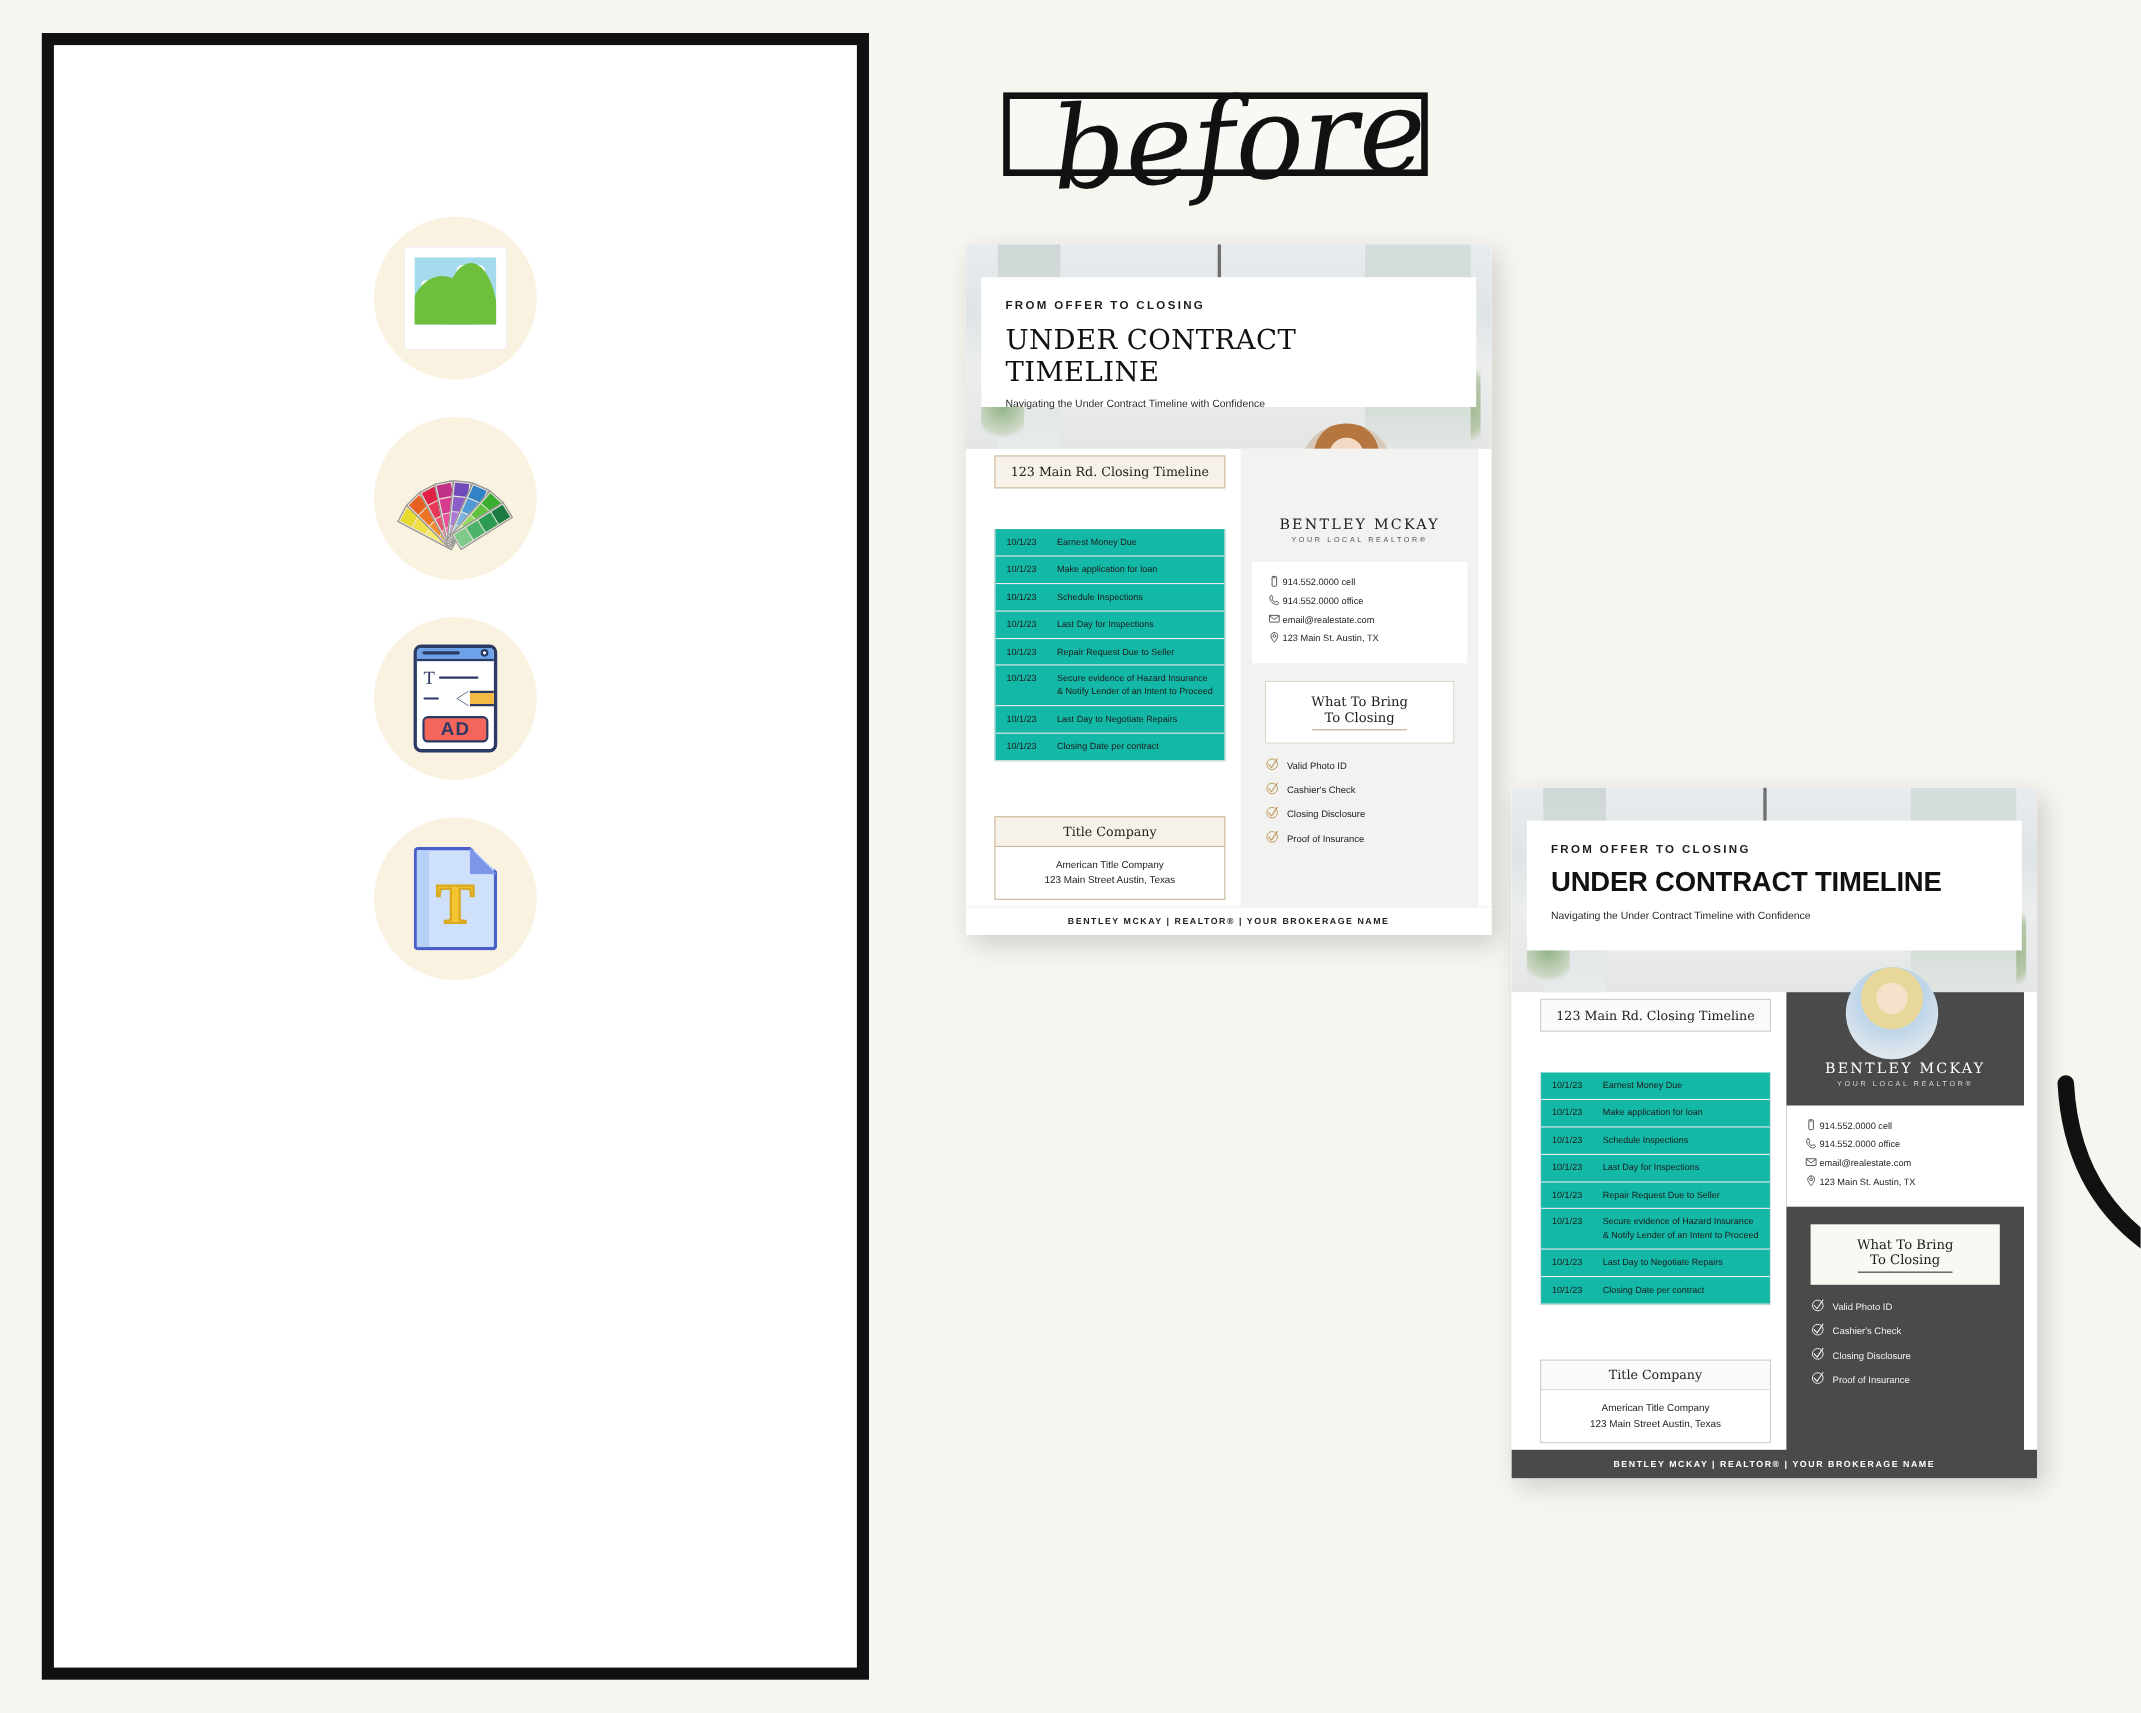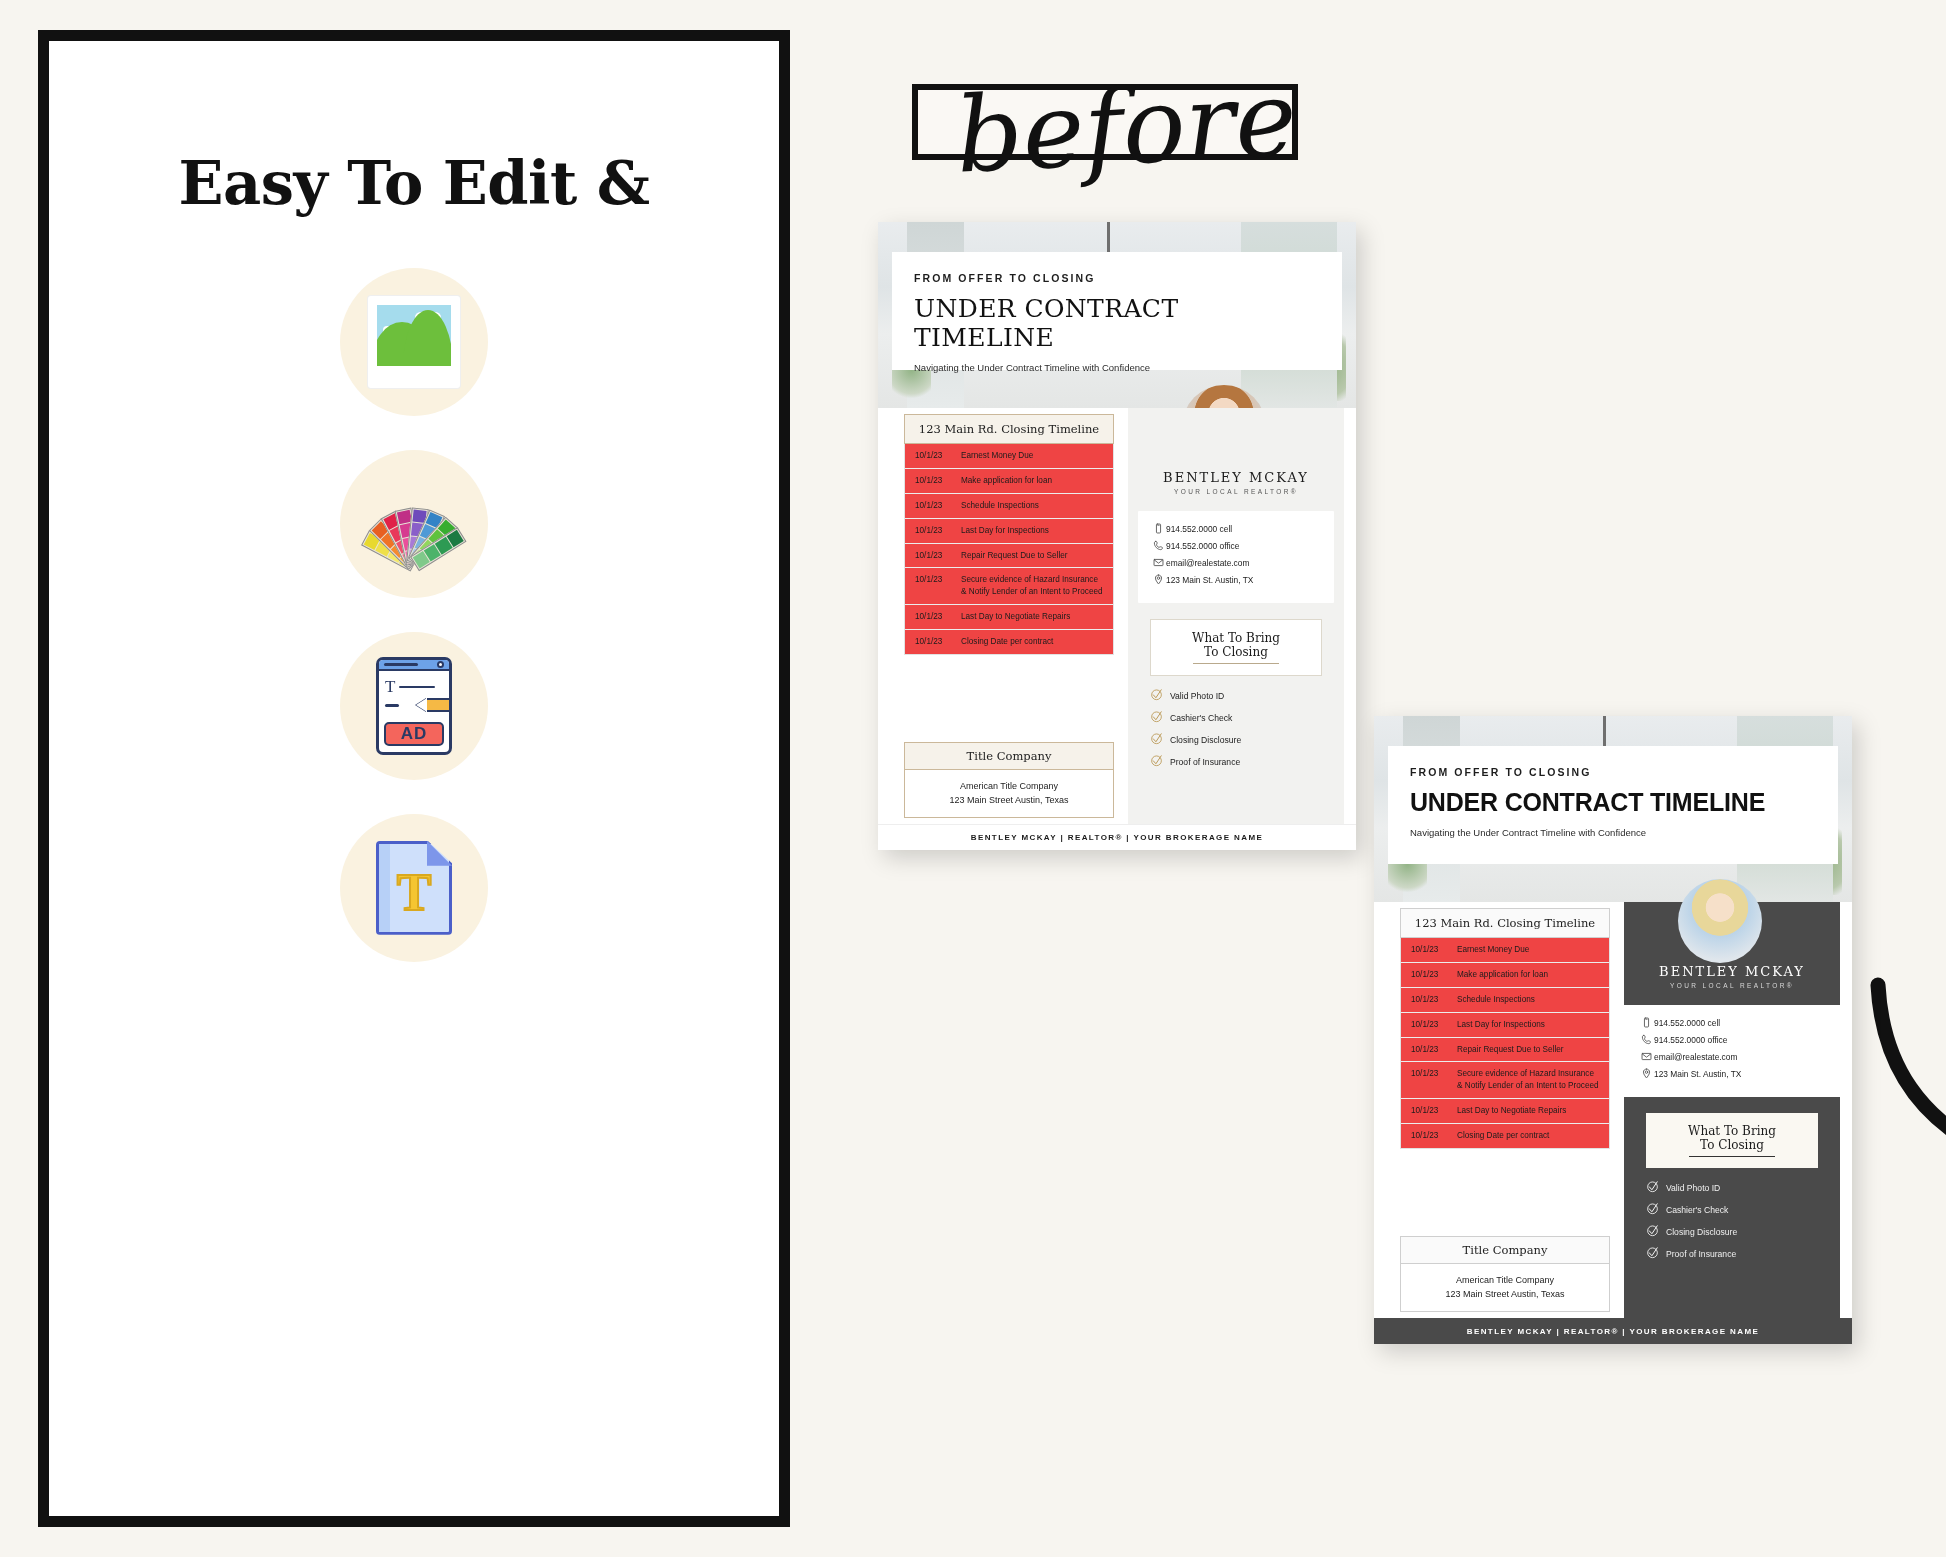--- a/index.html
+++ b/index.html
@@ -173,21 +173,21 @@
   .hdr-title-sans { font-family:"Liberation Sans", sans-serif; font-weight:700; color:#111; letter-spacing:-0.2px; }
   .hdr-sub { color:#2b2b2b; }
 
   .avatar { position:absolute; border-radius:50%; overflow:hidden; }
   .av-a { background: radial-gradient(circle at 50% 34%, #f3d9c3 0 22%, #b5763f 23% 42%, #d9c5b3 43%, #cdd3d8 75%); }
   .av-b { background: radial-gradient(circle at 50% 34%, #f6e0c9 0 20%, #e8d79a 21% 40%, #bcd4e8 41%, #dfe6ec 75%); }
 
   .tbl { position:absolute; }
   .tbl-head { background:#f6f2ea; border:1px solid #cbb89a; text-align:center;
     font-family:"DejaVu Serif", serif; color:#222; }
-  .tbl-body { background:#ef4444; border:1px solid #e2e2e2; border-top:none; }
+  .tbl-body { background:#14b8a6; border:1px solid #e2e2e2; border-top:none;margin-top:37px; }
   .trow { display:flex; align-items:flex-start; border-bottom:1px solid #ececec; }
   .trow:last-child { border-bottom:none; }
   .tdate { color:#1c1c1c; flex:0 0 auto; }
   .ttask { color:#1c1c1c; }
 
   .sidebar-a { position:absolute; background:#f2f2f0; }
   .sidebar-dark { position:absolute; background:#4a4a4a; }
   .nm { font-family:"DejaVu Serif", serif; letter-spacing:2px; }
   .nm-sub { letter-spacing:2.4px; }
 
@@ -210,21 +210,20 @@
 </style>
 </head>
 <body>
 
 <div class="page">
 
   <div class="left-panel">
     <div class="left-card">
       <div class="left-inner">
         <div class="big-title">
-          <div>Easy To Edit &amp;</div>
         </div>
 
         <div class="feature-list">
 
           <div class="feature">
             <div class="icon-circle">
               <div class="ic-photo">
                 <div class="sky">
                   <div class="cl a"></div>
                     <div class="cl b"></div>

